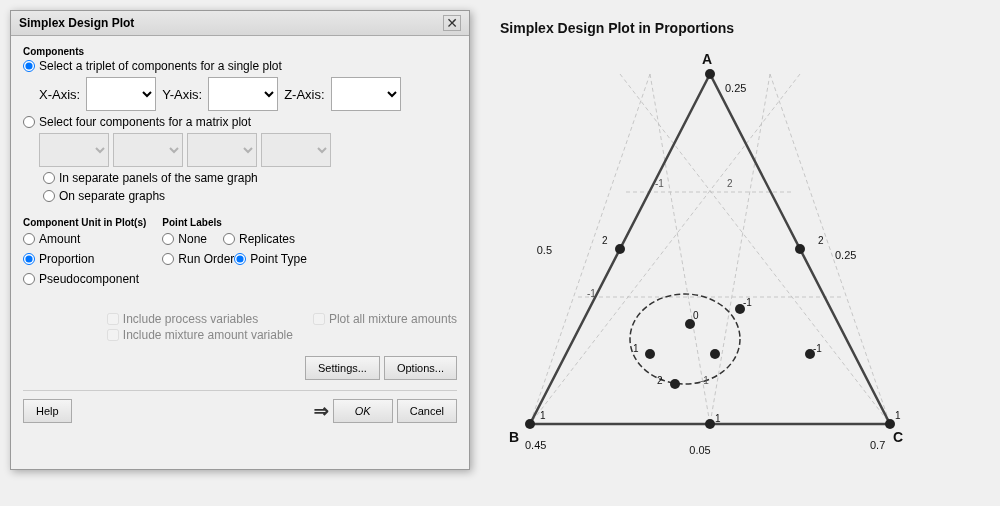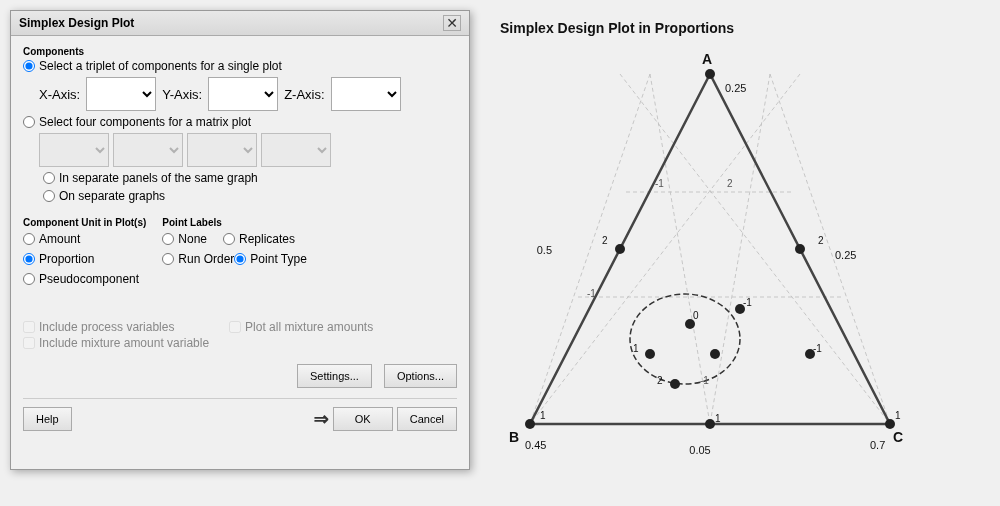--- a/index.html
+++ b/index.html
@@ -277,49 +277,49 @@
             <label for="run-order">Run Order</label>
           </div>
           <div class="radio-row">
             <input type="radio" name="label-mode" id="point-type" checked="" style="">
             <label for="point-type">Point Type</label>
           </div>
         </div>
       </div>
     </div>
 
-    <div style="margin-top:24px; display:flex; gap:20px;">
+    <div style="margin-top:16px; display:flex; gap:20px;justify-content:flex-end;">
       <div class="col-group">
         <div class="checkbox-row">
           <input type="checkbox" disabled="" style="">
           <label>Include process variables</label>
         </div>
         <div class="checkbox-row">
           <input type="checkbox" disabled="" style="">
           <label>Include mixture amount variable</label>
         </div>
       </div>
       <div class="col-group">
         <div class="checkbox-row">
           <input type="checkbox" disabled="" style="">
           <label>Plot all mixture amounts</label>
         </div>
       </div>
     </div>
 
-    <div style="display:flex; justify-content:flex-end; gap:12px; margin-top:8px;">
+    <div style="display:flex; justify-content:flex-end; gap:4px; margin-top:8px;">
       <button class="btn">Settings...</button>
       <button class="btn">Options...</button>
     </div>
 
     <div class="ok-row">
       <button class="btn">Help</button>
       <div class="ok-btn-group">
         <span class="arrow-icon">⇒</span>
-        <button class="btn" style="min-width:60px;">OK</button>
+        <button class="btn" style="min-width:60px;font-style:italic;">OK</button>
         <button class="btn">Cancel</button>
       </div>
     </div>
 
   </div>
 </div>
 
 <div class="chart-area">
   <div class="chart-title">Simplex Design Plot in Proportions</div>
 

